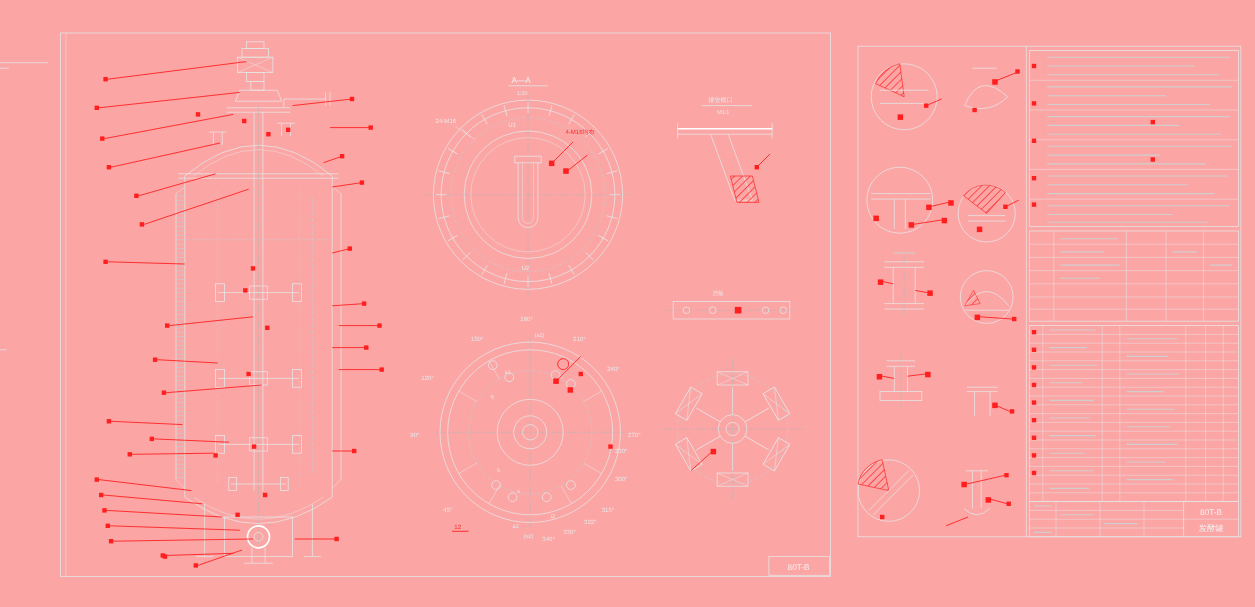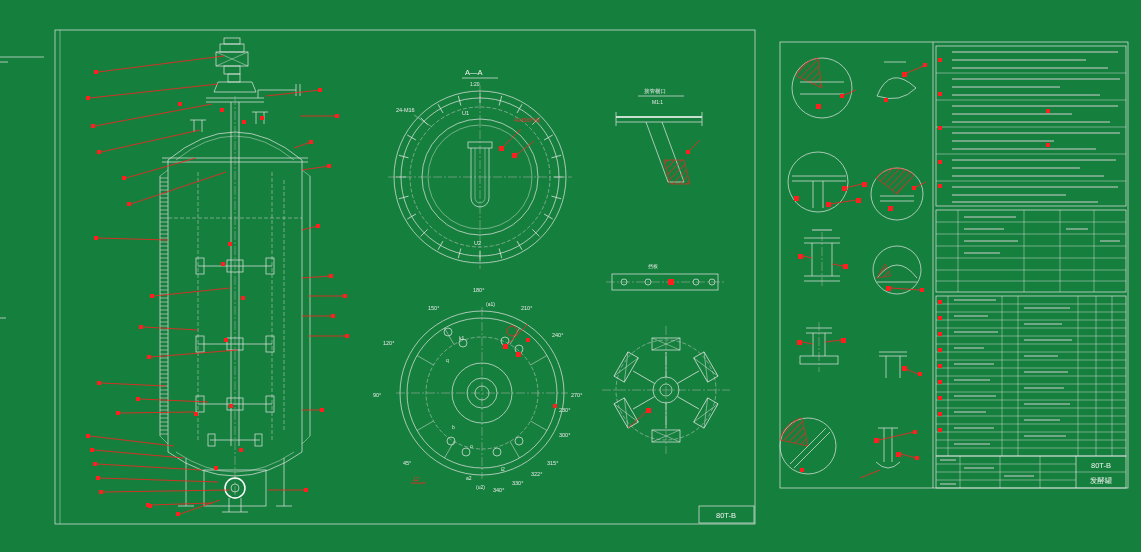--- a/index.html
+++ b/index.html
@@ -1,16 +1,16 @@
 <!DOCTYPE html>
 <html><head>
 <meta charset="utf-8">
 <style>
   html,body{margin:0;padding:0;background:#000;}
-  #stage{position:relative;width:1141px;height:552px;background:#15803d;overflow:hidden;
+  #stage{position:relative;width:1141px;height:552px;background:#fca5a5;overflow:hidden;
          font-family:"Liberation Sans",sans-serif;}
   svg{position:absolute;left:0;top:0;}
   .w  {stroke:#e6e6e6;stroke-width:.7;fill:none;}
   .w2 {stroke:#ffffff;stroke-width:1.5;fill:none;}
   .wt {stroke:#e6e6e6;stroke-width:.45;fill:none;}
   .wd {stroke:#c9c9c9;stroke-width:.55;fill:none;stroke-dasharray:4 2;}
   .cl {stroke:#b5b5b5;stroke-width:.5;fill:none;stroke-dasharray:9 2 2 2;}
   .r  {stroke:#ff1f1f;stroke-width:.8;fill:none;}
   .rf {fill:#ff1f1f;stroke:none;}
   .tx {stroke:#cfcfcf;stroke-width:1;}

